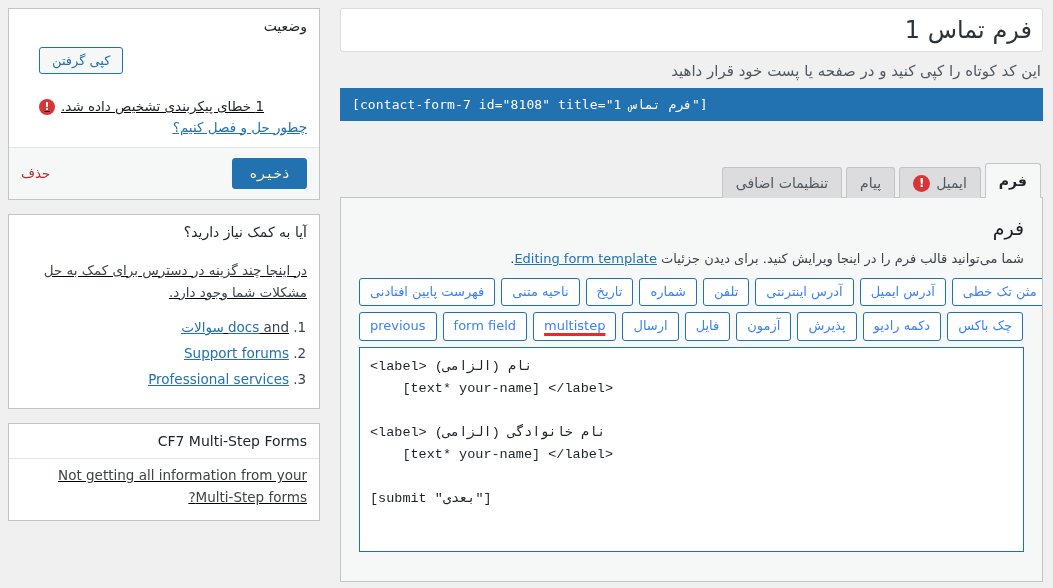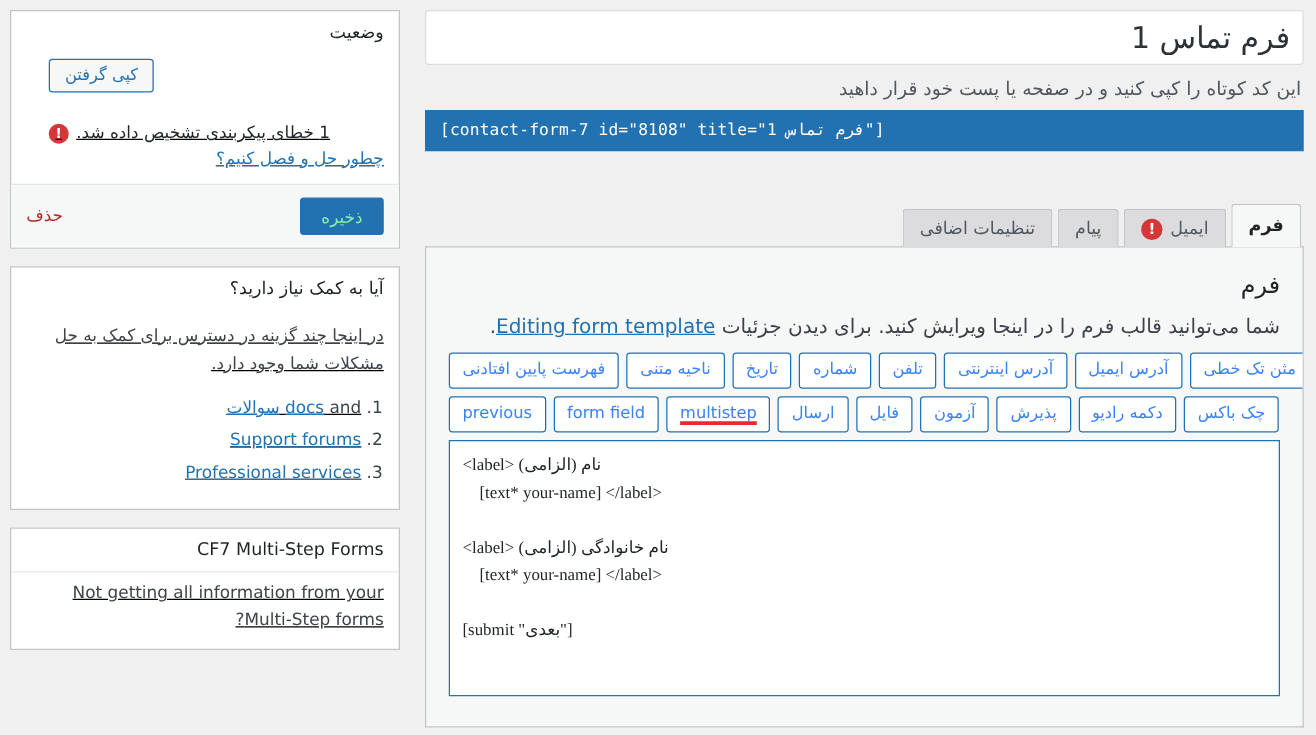--- a/index.html
+++ b/index.html
@@ -130,21 +130,21 @@
     overflow: hidden;
   }
   .panel-title {
     font-size: 19px;
     font-weight: normal;
     color: #1d2327;
     margin: 4px 0 10px 0;
     text-align: right;
   }
   .panel-desc {
-    font-size: 16px;
+    font-size: 13px;
     color: #3c434a;
     text-align: right;
     margin-bottom: 9px;
     line-height: 1.5;
   }
   .panel-desc a { color: #2271b1; }
 
   .tag-rows { direction: rtl; }
   .tag-row {
     display: flex;
@@ -172,21 +172,21 @@
     text-decoration-thickness: 3px;
     text-underline-offset: 3px;
   }
 
   .form-textarea {
     width: 100%;
     height: 205px;
     margin-top: 4px;
     border: 1px solid #2271b1;
     background: #fff;
-    font-family: Liberation Serif, serif;
+    font-family: Liberation Mono, monospace;
     font-size: 13.5px;
     line-height: 22px;
     color: #1d2327;
     padding: 8px 10px;
     direction: ltr;
     text-align: left;
     resize: none;
     outline: none;
     overflow: hidden;
     white-space: pre;
@@ -273,26 +273,26 @@
   }
   .delete-link {
     color: #b32d2e;
     font-size: 13.5px;
     text-decoration: none;
     cursor: pointer;
   }
   .save-btn {
     background: #2271b1;
     border: 1px solid #2271b1;
-    color: #86efac;
+    color: #fef9c3;
     border-radius: 3px;
     font-size: 13.5px;
     padding: 6px 16px;
     cursor: pointer;
-    font-family: Liberation Sans, sans-serif;
+    font-family: Liberation Mono, monospace;
   }
 
   .help-text {
     font-size: 13.5px;
     color: #3c434a;
     text-align: right;
     line-height: 1.65;
     margin: 6px 0 12px 0;
   }
   ol.help-list {

